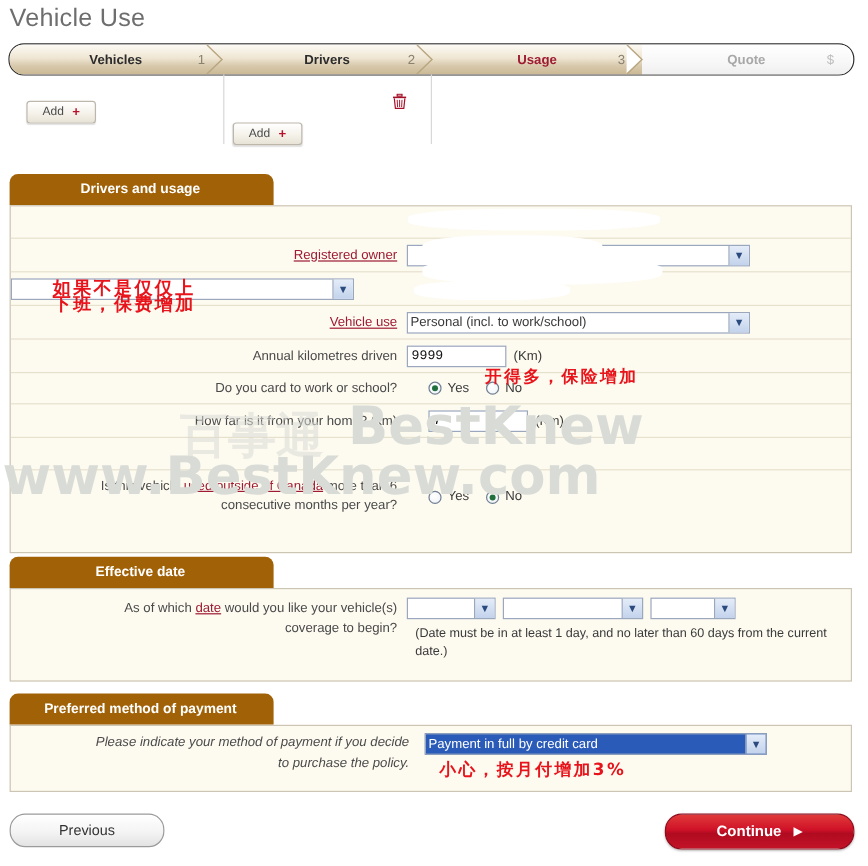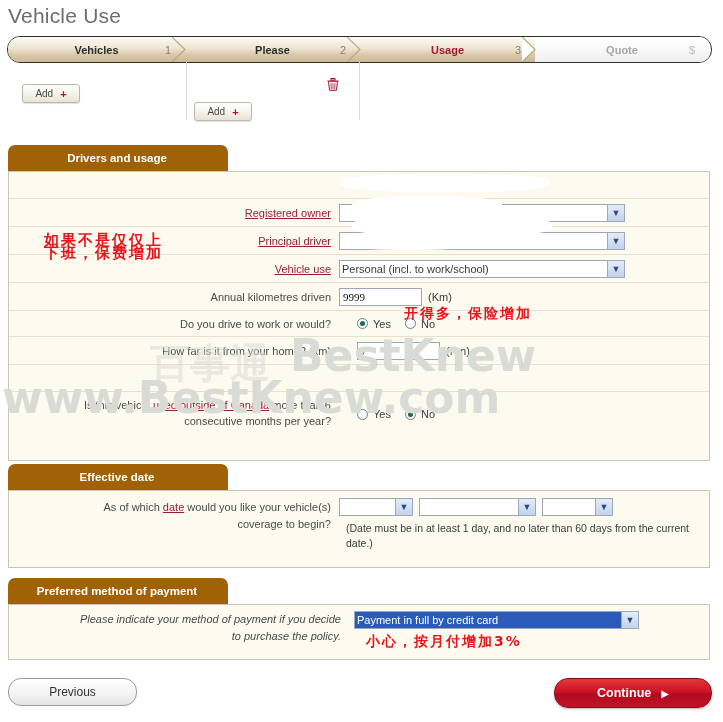--- a/index.html
+++ b/index.html
@@ -107,21 +107,21 @@
   }
   .selwrap{position:relative;display:inline-block;}
   .selwrap .caret{
     position:absolute;right:1px;top:1px;width:16px;height:16px;
     background:linear-gradient(to bottom,#e4ecf8,#c3d3ec);
     border-left:1px solid #9aa7bd;
     display:flex;align-items:center;justify-content:center;
     pointer-events:none;font-size:9px;color:#2b4a7e;
   }
   input.ui{
-    height:18px;font-size:11px;font-family:Liberation Serif, serif;
+    height:18px;font-size:11px;font-family:Liberation Mono, monospace;
     border:1px solid #9aa7bd;background:#ffffff;color:#111;
     padding:0 3px;box-sizing:border-box;
   }
   .unit{font-size:11px;color:#3a3a3a;margin-left:6px;}
 
   .radio{
     display:inline-flex;align-items:center;margin-right:14px;font-size:11px;color:#3a3a3a;
   }
   .rdot{
     width:11px;height:11px;border-radius:50%;
@@ -179,21 +179,21 @@
     <div class="step done" style="width:177px">
       <span class="stext">Vehicles</span>
       <span class="snum">1</span>
       <span class="arrow">
         <svg width="14" height="25" viewBox="0 0 14 25">
             <path d="M0 0 L13 12.5 L0 25" fill="none" stroke="#b9a781" stroke-width="1.2"></path>
           </svg>
       </span>
     </div>
     <div class="step done" style="width:175px">
-      <span class="stext">Please</span>
+      <span class="stext">Drivers</span>
       <span class="snum">2</span>
       <span class="arrow">
         <svg width="14" height="25" viewBox="0 0 14 25">
             <path d="M0 0 L13 12.5 L0 25" fill="none" stroke="#b9a781" stroke-width="1.2"></path>
           </svg>
       </span>
     </div>
     <div class="step current" style="width:175px">
       <span class="stext">Usage</span>
       <span class="snum">3</span>
@@ -256,23 +256,20 @@
           <span class="selwrap">
             <select class="ui" style="width:286px;">
               <option></option>
             </select>
             <span class="caret">▼</span>
           </span>
         </div>
       </div>
 
       <div class="row" style="height:28px;">
-        <div class="lbl" style="width:330px;">
-          <a href="#">Principal driver</a>
-        </div>
         <div class="fld">
           <span class="selwrap">
             <select class="ui" style="width:286px;">
               <option></option>
             </select>
             <span class="caret">▼</span>
           </span>
         </div>
       </div>
 
@@ -292,21 +289,21 @@
 
       <div class="row" style="height:28px;">
         <div class="lbl" style="width:330px;">Annual kilometres driven</div>
         <div class="fld">
           <input class="ui" style="width: 83px;" value="9999">
           <span class="unit">(Km)</span>
         </div>
       </div>
 
       <div class="row" style="height:26px;">
-        <div class="lbl" style="width:330px;">Do you drive to work or would?</div>
+        <div class="lbl" style="width:330px;">Do you card to work or school?</div>
         <div class="fld" style="padding-left:18px;">
           <span class="radio">
             <span class="rdot on"></span>
             <span>Yes</span>
           </span>
           <span class="radio">
             <span class="rdot"></span>
             <span>No</span>
           </span>
         </div>

